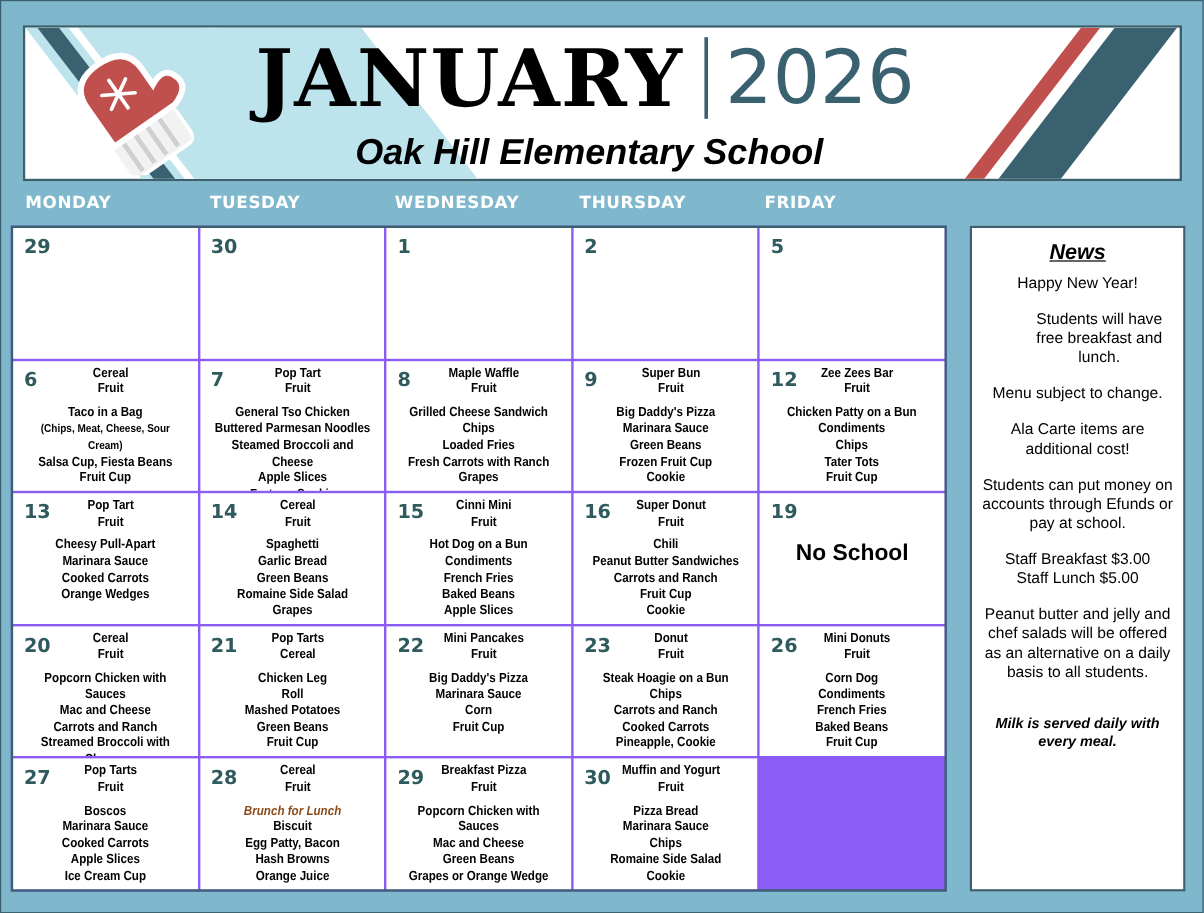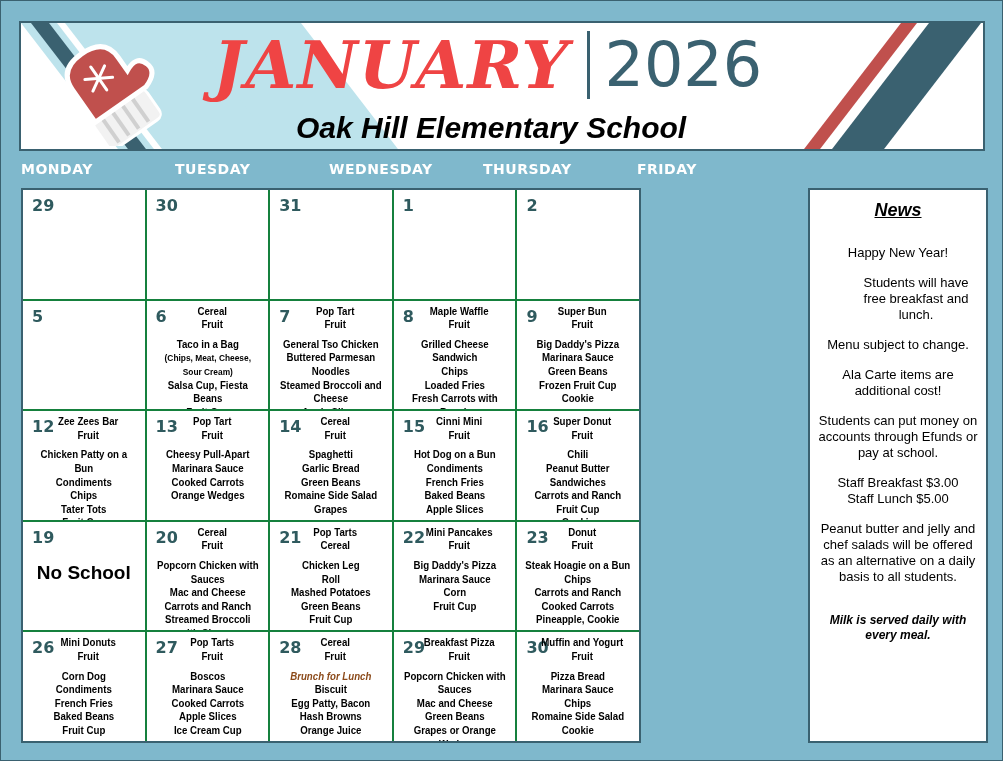--- a/index.html
+++ b/index.html
@@ -1,36 +1,36 @@
 <!DOCTYPE html>
 <html><head>
 <meta charset="utf-8">
 <style>
   html, body { margin:0; padding:0; }
   body { width:1003px; height:761px; overflow:hidden; background:#7fb8cc; font-family:"Liberation Sans", sans-serif; }
   .page { position:relative; width:1001px; height:759px; border:1px solid #3a6170; background:#7fb8cc; }
   .banner { position:absolute; left:18px; top:20px; width:966px; height:130px; background:#fff; border:2px solid #3a6170; box-sizing:border-box; overflow:hidden; }
   .banner svg.bg { position:absolute; left:0; top:0; }
   .title-row { position:absolute; left:192px; top:8px; display:flex; align-items:center; }
-  .month { font-family:"DejaVu Serif", serif; font-weight:bold; font-size:66px; color:#ef4444; letter-spacing:1px; line-height:1;font-style:italic; }
+  .month { font-family:"DejaVu Serif", serif; font-weight:bold; font-size:66px; color:#000000; letter-spacing:1px; line-height:1; }
   .sep { width:3px; height:68px; background:#3a6170; margin:0 14px 0 18px; }
   .year { font-family:"DejaVu Sans", sans-serif; font-size:62px; color:#3a6170; line-height:1; font-weight:normal; }
   .school { position:absolute; left:275px; top:88px; font-family:"Liberation Sans", sans-serif; font-weight:bold; font-style:italic; font-size:30px; color:#000; }
   .days { position:absolute; left:20px; top:160px; width:770px; display:flex; }
   .days div { width:154px; text-align:left; color:#fff; font-family:"DejaVu Sans", sans-serif; font-weight:bold; font-size:14px; letter-spacing:0.5px; }
-  .grid { position:absolute; left:20px; top:187px; width:620px; height:555px; display:grid; grid-template-columns:repeat(5, 1fr); grid-template-rows:repeat(5, 1fr); border:2px solid #3a6170; box-sizing:border-box; background:#15803d; gap:2px; }
+  .grid { position:absolute; left:8px; top:187px; width:780px; height:555px; display:grid; grid-template-columns:repeat(5, 1fr); grid-template-rows:repeat(5, 1fr); border:2px solid #3a6170; box-sizing:border-box; background:#8b5cf6; gap:2px; }
   .cell { background:#fff; position:relative; overflow:hidden; }
   .daynum { position:absolute; left:9px; top:6px; font-family:"DejaVu Sans", sans-serif; font-weight:bold; font-size:16px; color:#2f5a5e; }
   .menu { position:absolute; left:0; right:0; top:4px; text-align:center; font-family:"Liberation Sans", sans-serif; font-weight:bold; font-size:11px; line-height:13.6px; color:#000; transform:scaleX(0.88); }
   .menu .bk { margin-bottom:6px; padding-left:10px; }
   .menu .note { font-size:9.5px; }
   .menu .special { color:#8b4a1a; font-style:italic; }
   .bigmsg { position:absolute; left:0; right:0; text-align:center; font-weight:bold; color:#000; }
   .news { position:absolute; left:807px; top:187px; width:180px; height:555px; background:#fff; border:2px solid #3a6170; box-sizing:border-box; text-align:center; font-family:"Liberation Sans", sans-serif; font-size:13px; line-height:16px; color:#000; }
-  .news h2 { margin:12px 0 27px; font-size:18px; font-style:italic; font-weight:bold; text-decoration:underline; }
+  .news h2 { margin:12px 0 10px; font-size:18px; font-style:italic; font-weight:bold; text-decoration:underline; }
   .news p { margin:0 0 14px; padding:0 6px; }
   .news p.small { font-size:10px; line-height:12px; }
   .news p.milk { font-style:italic; font-weight:bold; font-size:12px; line-height:15px; margin-top:28px; }
 </style>
 </head>
 <body>
 
 <div class="page">
   <div class="banner">
     <svg class="bg" width="966" height="130" viewBox="0 0 966 130">
@@ -74,23 +74,20 @@
   </div>
 
   <div class="grid" id="grid">
       <div class="cell">
         <span class="daynum">29</span>
       </div>
       <div class="cell">
         <span class="daynum">30</span>
       </div>
       <div class="cell">
-        <span class="daynum">31</span>
-      </div>
-      <div class="cell">
         <span class="daynum">1</span>
       </div>
       <div class="cell">
         <span class="daynum">2</span>
       </div>
       <div class="cell">
         <span class="daynum">5</span>
       </div>
       <div class="cell">
         <span class="daynum">6</span>

